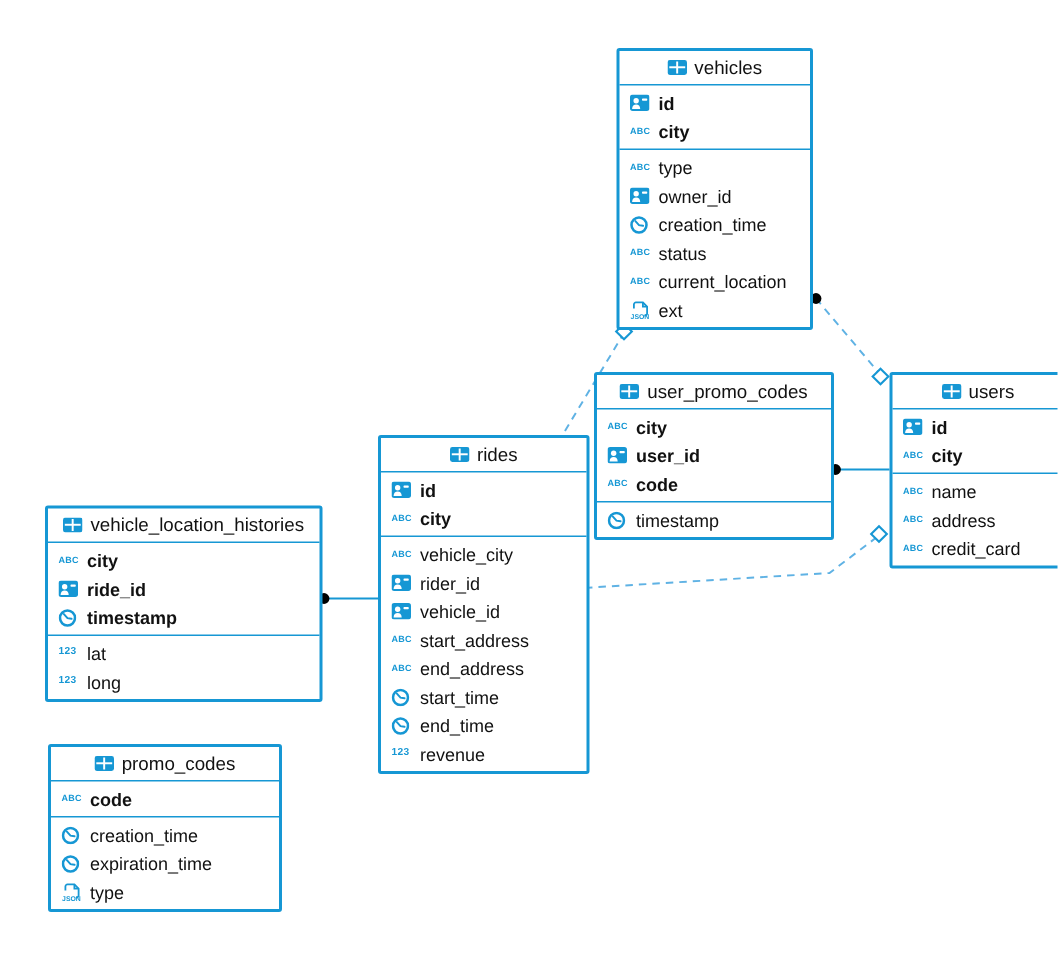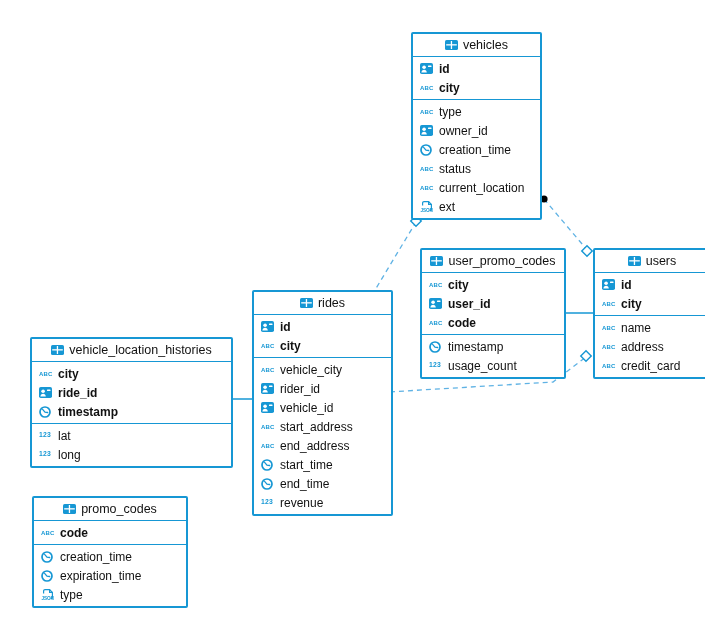--- a/index.html
+++ b/index.html
@@ -139,21 +139,21 @@
               <svg width="14" height="13" viewBox="0 0 14 13">
         <path d="M2.6 5.6 V3 a1.4 1.4 0 0 1 1.4 -1.4 h4.6 l2.8 2.8 v4.6 a1.4 1.4 0 0 1 -1.4 1.4 h-0.4" fill="none" stroke="#1697d4" stroke-width="1.2"></path>
         <path d="M8.6 1.6 v2.8 h2.8" fill="none" stroke="#1697d4" stroke-width="1.2"></path>
         <text x="0.4" y="12.4" font-size="4.6" font-weight="700" fill="#1697d4" font-family="Liberation Sans, sans-serif">JSON</text>
       </svg>
             </span>
             <span class="col-label">ext</span>
           </div>
         </div>
       </div>
-      <div class="table-card" style="left: 420px; top: 248px; width: 146px;">
+      <div class="table-card" style="left: 396px; top: 248px; width: 160px;">
         <div class="tbl-header">
           <span class="hdr-icon" style="display: flex;">
             <svg width="13" height="10" viewBox="0 0 13 10">
         <rect width="13" height="10" rx="1.6" fill="#1697d4"></rect>
         <rect x="1.2" y="4.2" width="10.6" height="1.3" fill="#fff"></rect>
         <rect x="5.8" y="1" width="1.3" height="8" fill="#fff"></rect>
       </svg>
           </span>
           <span>user_promo_codes</span>
         </div>
@@ -185,177 +185,171 @@
         <div class="tbl-section cols">
           <div class="col-row">
             <span class="icon-box">
               <svg width="12" height="12" viewBox="0 0 12 12">
         <circle cx="6" cy="6" r="5" fill="none" stroke="#1697d4" stroke-width="1.7"></circle>
         <path d="M3.6 3.4 L6 6.1 L8.7 6.5" fill="none" stroke="#1697d4" stroke-width="1.3" stroke-linecap="round"></path>
       </svg>
             </span>
             <span class="col-label">timestamp</span>
           </div>
+        </div>
+      </div>
+      <div class="table-card" style="left: 593px; top: 248px; width: 118px;">
+        <div class="tbl-header">
+          <span class="hdr-icon" style="display: flex;">
+            <svg width="13" height="10" viewBox="0 0 13 10">
+        <rect width="13" height="10" rx="1.6" fill="#1697d4"></rect>
+        <rect x="1.2" y="4.2" width="10.6" height="1.3" fill="#fff"></rect>
+        <rect x="5.8" y="1" width="1.3" height="8" fill="#fff"></rect>
+      </svg>
+          </span>
+          <span>users</span>
+        </div>
+        <div class="tbl-section pk">
+          <div class="col-row">
+            <span class="icon-box">
+              <svg width="13" height="11" viewBox="0 0 13 11">
+        <rect width="13" height="11" rx="1.8" fill="#1697d4"></rect>
+        <circle cx="4.1" cy="4.2" r="1.8" fill="#fff"></circle>
+        <path d="M1.4 9.6 c0-1.9 1.2-2.9 2.7-2.9 s2.7 1 2.7 2.9 z" fill="#fff"></path>
+        <rect x="8" y="2.6" width="3.5" height="1.5" rx="0.5" fill="#fff"></rect>
+      </svg>
+            </span>
+            <span class="col-label">id</span>
+          </div>
+          <div class="col-row">
+            <span class="icon-box">
+              <span class="txt-icon abc">ABC</span>
+            </span>
+            <span class="col-label">city</span>
+          </div>
+        </div>
+        <div class="tbl-section cols">
+          <div class="col-row">
+            <span class="icon-box">
+              <span class="txt-icon abc">ABC</span>
+            </span>
+            <span class="col-label">name</span>
+          </div>
+          <div class="col-row">
+            <span class="icon-box">
+              <span class="txt-icon abc">ABC</span>
+            </span>
+            <span class="col-label">address</span>
+          </div>
+          <div class="col-row">
+            <span class="icon-box">
+              <span class="txt-icon abc">ABC</span>
+            </span>
+            <span class="col-label">credit_card</span>
+          </div>
+        </div>
+      </div>
+      <div class="table-card" style="left: 252px; top: 290px; width: 141px;">
+        <div class="tbl-header">
+          <span class="hdr-icon" style="display: flex;">
+            <svg width="13" height="10" viewBox="0 0 13 10">
+        <rect width="13" height="10" rx="1.6" fill="#1697d4"></rect>
+        <rect x="1.2" y="4.2" width="10.6" height="1.3" fill="#fff"></rect>
+        <rect x="5.8" y="1" width="1.3" height="8" fill="#fff"></rect>
+      </svg>
+          </span>
+          <span>rides</span>
+        </div>
+        <div class="tbl-section pk">
+          <div class="col-row">
+            <span class="icon-box">
+              <svg width="13" height="11" viewBox="0 0 13 11">
+        <rect width="13" height="11" rx="1.8" fill="#1697d4"></rect>
+        <circle cx="4.1" cy="4.2" r="1.8" fill="#fff"></circle>
+        <path d="M1.4 9.6 c0-1.9 1.2-2.9 2.7-2.9 s2.7 1 2.7 2.9 z" fill="#fff"></path>
+        <rect x="8" y="2.6" width="3.5" height="1.5" rx="0.5" fill="#fff"></rect>
+      </svg>
+            </span>
+            <span class="col-label">id</span>
+          </div>
+          <div class="col-row">
+            <span class="icon-box">
+              <span class="txt-icon abc">ABC</span>
+            </span>
+            <span class="col-label">city</span>
+          </div>
+        </div>
+        <div class="tbl-section cols">
+          <div class="col-row">
+            <span class="icon-box">
+              <span class="txt-icon abc">ABC</span>
+            </span>
+            <span class="col-label">vehicle_city</span>
+          </div>
+          <div class="col-row">
+            <span class="icon-box">
+              <svg width="13" height="11" viewBox="0 0 13 11">
+        <rect width="13" height="11" rx="1.8" fill="#1697d4"></rect>
+        <circle cx="4.1" cy="4.2" r="1.8" fill="#fff"></circle>
+        <path d="M1.4 9.6 c0-1.9 1.2-2.9 2.7-2.9 s2.7 1 2.7 2.9 z" fill="#fff"></path>
+        <rect x="8" y="2.6" width="3.5" height="1.5" rx="0.5" fill="#fff"></rect>
+      </svg>
+            </span>
+            <span class="col-label">rider_id</span>
+          </div>
+          <div class="col-row">
+            <span class="icon-box">
+              <svg width="13" height="11" viewBox="0 0 13 11">
+        <rect width="13" height="11" rx="1.8" fill="#1697d4"></rect>
+        <circle cx="4.1" cy="4.2" r="1.8" fill="#fff"></circle>
+        <path d="M1.4 9.6 c0-1.9 1.2-2.9 2.7-2.9 s2.7 1 2.7 2.9 z" fill="#fff"></path>
+        <rect x="8" y="2.6" width="3.5" height="1.5" rx="0.5" fill="#fff"></rect>
+      </svg>
+            </span>
+            <span class="col-label">vehicle_id</span>
+          </div>
+          <div class="col-row">
+            <span class="icon-box">
+              <span class="txt-icon abc">ABC</span>
+            </span>
+            <span class="col-label">start_address</span>
+          </div>
+          <div class="col-row">
+            <span class="icon-box">
+              <span class="txt-icon abc">ABC</span>
+            </span>
+            <span class="col-label">end_address</span>
+          </div>
+          <div class="col-row">
+            <span class="icon-box">
+              <svg width="12" height="12" viewBox="0 0 12 12">
+        <circle cx="6" cy="6" r="5" fill="none" stroke="#1697d4" stroke-width="1.7"></circle>
+        <path d="M3.6 3.4 L6 6.1 L8.7 6.5" fill="none" stroke="#1697d4" stroke-width="1.3" stroke-linecap="round"></path>
+      </svg>
+            </span>
+            <span class="col-label">start_time</span>
+          </div>
+          <div class="col-row">
+            <span class="icon-box">
+              <svg width="12" height="12" viewBox="0 0 12 12">
+        <circle cx="6" cy="6" r="5" fill="none" stroke="#1697d4" stroke-width="1.7"></circle>
+        <path d="M3.6 3.4 L6 6.1 L8.7 6.5" fill="none" stroke="#1697d4" stroke-width="1.3" stroke-linecap="round"></path>
+      </svg>
+            </span>
+            <span class="col-label">end_time</span>
+          </div>
           <div class="col-row">
             <span class="icon-box">
               <span class="txt-icon n123">123</span>
             </span>
-            <span class="col-label">usage_count</span>
-          </div>
-        </div>
-      </div>
-      <div class="table-card" style="left: 593px; top: 248px; width: 118px;">
-        <div class="tbl-header">
-          <span class="hdr-icon" style="display: flex;">
-            <svg width="13" height="10" viewBox="0 0 13 10">
-        <rect width="13" height="10" rx="1.6" fill="#1697d4"></rect>
-        <rect x="1.2" y="4.2" width="10.6" height="1.3" fill="#fff"></rect>
-        <rect x="5.8" y="1" width="1.3" height="8" fill="#fff"></rect>
-      </svg>
-          </span>
-          <span>users</span>
-        </div>
-        <div class="tbl-section pk">
-          <div class="col-row">
-            <span class="icon-box">
-              <svg width="13" height="11" viewBox="0 0 13 11">
-        <rect width="13" height="11" rx="1.8" fill="#1697d4"></rect>
-        <circle cx="4.1" cy="4.2" r="1.8" fill="#fff"></circle>
-        <path d="M1.4 9.6 c0-1.9 1.2-2.9 2.7-2.9 s2.7 1 2.7 2.9 z" fill="#fff"></path>
-        <rect x="8" y="2.6" width="3.5" height="1.5" rx="0.5" fill="#fff"></rect>
-      </svg>
-            </span>
-            <span class="col-label">id</span>
-          </div>
-          <div class="col-row">
-            <span class="icon-box">
-              <span class="txt-icon abc">ABC</span>
-            </span>
-            <span class="col-label">city</span>
-          </div>
-        </div>
-        <div class="tbl-section cols">
-          <div class="col-row">
-            <span class="icon-box">
-              <span class="txt-icon abc">ABC</span>
-            </span>
-            <span class="col-label">name</span>
-          </div>
-          <div class="col-row">
-            <span class="icon-box">
-              <span class="txt-icon abc">ABC</span>
-            </span>
-            <span class="col-label">address</span>
-          </div>
-          <div class="col-row">
-            <span class="icon-box">
-              <span class="txt-icon abc">ABC</span>
-            </span>
-            <span class="col-label">credit_card</span>
-          </div>
-        </div>
-      </div>
-      <div class="table-card" style="left: 252px; top: 290px; width: 141px;">
-        <div class="tbl-header">
-          <span class="hdr-icon" style="display: flex;">
-            <svg width="13" height="10" viewBox="0 0 13 10">
-        <rect width="13" height="10" rx="1.6" fill="#1697d4"></rect>
-        <rect x="1.2" y="4.2" width="10.6" height="1.3" fill="#fff"></rect>
-        <rect x="5.8" y="1" width="1.3" height="8" fill="#fff"></rect>
-      </svg>
-          </span>
-          <span>rides</span>
-        </div>
-        <div class="tbl-section pk">
-          <div class="col-row">
-            <span class="icon-box">
-              <svg width="13" height="11" viewBox="0 0 13 11">
-        <rect width="13" height="11" rx="1.8" fill="#1697d4"></rect>
-        <circle cx="4.1" cy="4.2" r="1.8" fill="#fff"></circle>
-        <path d="M1.4 9.6 c0-1.9 1.2-2.9 2.7-2.9 s2.7 1 2.7 2.9 z" fill="#fff"></path>
-        <rect x="8" y="2.6" width="3.5" height="1.5" rx="0.5" fill="#fff"></rect>
-      </svg>
-            </span>
-            <span class="col-label">id</span>
-          </div>
-          <div class="col-row">
-            <span class="icon-box">
-              <span class="txt-icon abc">ABC</span>
-            </span>
-            <span class="col-label">city</span>
-          </div>
-        </div>
-        <div class="tbl-section cols">
-          <div class="col-row">
-            <span class="icon-box">
-              <span class="txt-icon abc">ABC</span>
-            </span>
-            <span class="col-label">vehicle_city</span>
-          </div>
-          <div class="col-row">
-            <span class="icon-box">
-              <svg width="13" height="11" viewBox="0 0 13 11">
-        <rect width="13" height="11" rx="1.8" fill="#1697d4"></rect>
-        <circle cx="4.1" cy="4.2" r="1.8" fill="#fff"></circle>
-        <path d="M1.4 9.6 c0-1.9 1.2-2.9 2.7-2.9 s2.7 1 2.7 2.9 z" fill="#fff"></path>
-        <rect x="8" y="2.6" width="3.5" height="1.5" rx="0.5" fill="#fff"></rect>
-      </svg>
-            </span>
-            <span class="col-label">rider_id</span>
-          </div>
-          <div class="col-row">
-            <span class="icon-box">
-              <svg width="13" height="11" viewBox="0 0 13 11">
-        <rect width="13" height="11" rx="1.8" fill="#1697d4"></rect>
-        <circle cx="4.1" cy="4.2" r="1.8" fill="#fff"></circle>
-        <path d="M1.4 9.6 c0-1.9 1.2-2.9 2.7-2.9 s2.7 1 2.7 2.9 z" fill="#fff"></path>
-        <rect x="8" y="2.6" width="3.5" height="1.5" rx="0.5" fill="#fff"></rect>
-      </svg>
-            </span>
-            <span class="col-label">vehicle_id</span>
-          </div>
-          <div class="col-row">
-            <span class="icon-box">
-              <span class="txt-icon abc">ABC</span>
-            </span>
-            <span class="col-label">start_address</span>
-          </div>
-          <div class="col-row">
-            <span class="icon-box">
-              <span class="txt-icon abc">ABC</span>
-            </span>
-            <span class="col-label">end_address</span>
-          </div>
-          <div class="col-row">
-            <span class="icon-box">
-              <svg width="12" height="12" viewBox="0 0 12 12">
-        <circle cx="6" cy="6" r="5" fill="none" stroke="#1697d4" stroke-width="1.7"></circle>
-        <path d="M3.6 3.4 L6 6.1 L8.7 6.5" fill="none" stroke="#1697d4" stroke-width="1.3" stroke-linecap="round"></path>
-      </svg>
-            </span>
-            <span class="col-label">start_time</span>
-          </div>
-          <div class="col-row">
-            <span class="icon-box">
-              <svg width="12" height="12" viewBox="0 0 12 12">
-        <circle cx="6" cy="6" r="5" fill="none" stroke="#1697d4" stroke-width="1.7"></circle>
-        <path d="M3.6 3.4 L6 6.1 L8.7 6.5" fill="none" stroke="#1697d4" stroke-width="1.3" stroke-linecap="round"></path>
-      </svg>
-            </span>
-            <span class="col-label">end_time</span>
-          </div>
-          <div class="col-row">
-            <span class="icon-box">
-              <span class="txt-icon n123">123</span>
-            </span>
             <span class="col-label">revenue</span>
           </div>
         </div>
       </div>
-      <div class="table-card" style="left: 30px; top: 337px; width: 203px;">
+      <div class="table-card" style="left: 30px; top: 337px; width: 185px;">
         <div class="tbl-header">
           <span class="hdr-icon" style="display: flex;">
             <svg width="13" height="10" viewBox="0 0 13 10">
         <rect width="13" height="10" rx="1.6" fill="#1697d4"></rect>
         <rect x="1.2" y="4.2" width="10.6" height="1.3" fill="#fff"></rect>
         <rect x="5.8" y="1" width="1.3" height="8" fill="#fff"></rect>
       </svg>
           </span>
           <span>vehicle_location_histories</span>
         </div>

